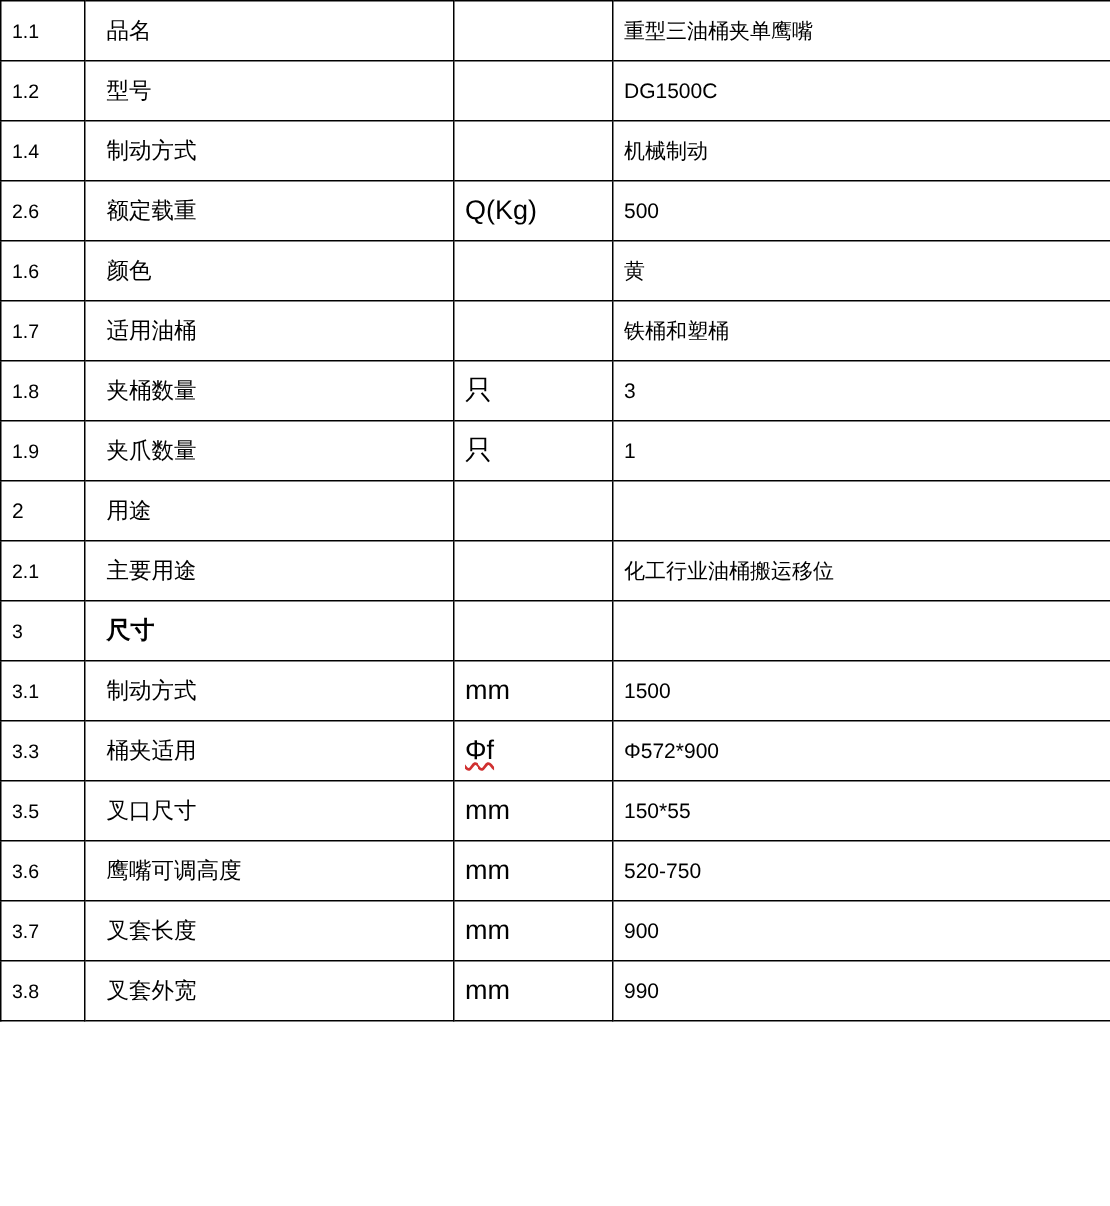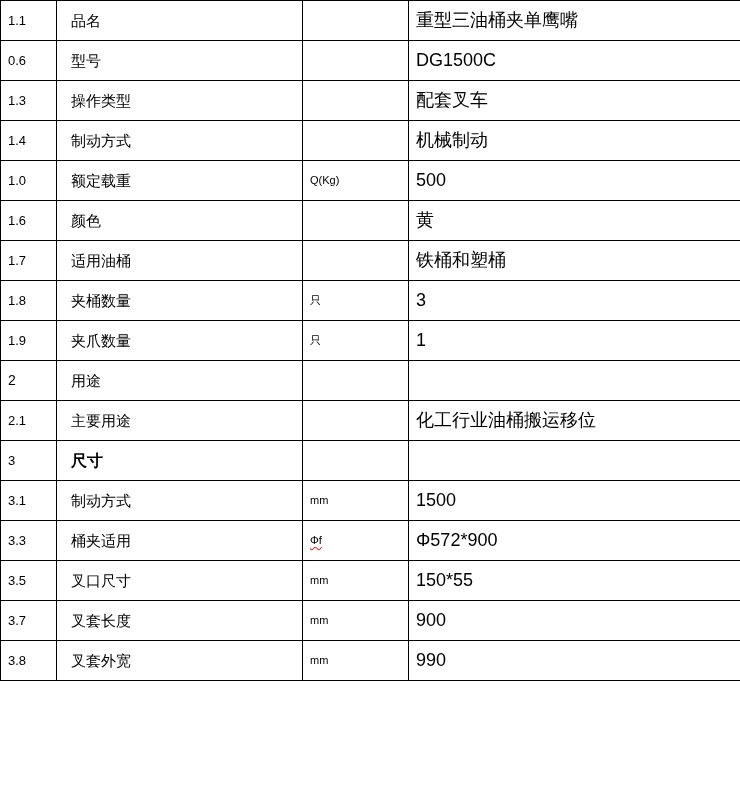--- a/index.html
+++ b/index.html
@@ -37,25 +37,25 @@
   td.num {
     font-size: 13px;
     padding-left: 7px;
   }
   td.name {
     font-size: 15px;
     padding-left: 14px;
     margin-top: 32px;
   }
   td.unit {
-    font-size: 11px;
+    font-size: 18px;
     padding-left: 7px;
   }
   td.value {
-    font-size: 18px;
+    font-size: 14px;
     padding-left: 7px;
   }
   tr.section td.num {
     font-size: 14px;
   }
   tr.section td.name {
     font-weight: normal;
   }
   tr.heading td.name {
     font-weight: bold;
@@ -79,39 +79,33 @@
     <col class="c-value">
   </colgroup>
   <tbody>
       <tr>
         <td class="num">1.1</td>
         <td class="name">品名</td>
         <td class="unit"></td>
         <td class="value">重型三油桶夹单鹰嘴</td>
       </tr>
       <tr>
-        <td class="num">0.6</td>
+        <td class="num">1.2</td>
         <td class="name">型号</td>
         <td class="unit"></td>
         <td class="value">DG1500C</td>
-      </tr>
-      <tr>
-        <td class="num">1.3</td>
-        <td class="name">操作类型</td>
-        <td class="unit"></td>
-        <td class="value">配套叉车</td>
       </tr>
       <tr>
         <td class="num">1.4</td>
         <td class="name">制动方式</td>
         <td class="unit"></td>
         <td class="value">机械制动</td>
       </tr>
       <tr>
-        <td class="num">1.0</td>
+        <td class="num">2.6</td>
         <td class="name">额定载重</td>
         <td class="unit">Q(Kg)</td>
         <td class="value">500</td>
       </tr>
       <tr>
         <td class="num">1.6</td>
         <td class="name">颜色</td>
         <td class="unit"></td>
         <td class="value">黄</td>
       </tr>
@@ -163,20 +157,26 @@
         <td class="unit"><span class="wavy">Φf</span></td>
         <td class="value">Φ572*900</td>
       </tr>
       <tr>
         <td class="num">3.5</td>
         <td class="name">叉口尺寸</td>
         <td class="unit">mm</td>
         <td class="value">150*55</td>
       </tr>
       <tr>
+        <td class="num">3.6</td>
+        <td class="name">鹰嘴可调高度</td>
+        <td class="unit">mm</td>
+        <td class="value">520-750</td>
+      </tr>
+      <tr>
         <td class="num">3.7</td>
         <td class="name">叉套长度</td>
         <td class="unit">mm</td>
         <td class="value">900</td>
       </tr>
       <tr>
         <td class="num">3.8</td>
         <td class="name">叉套外宽</td>
         <td class="unit">mm</td>
         <td class="value">990</td>

